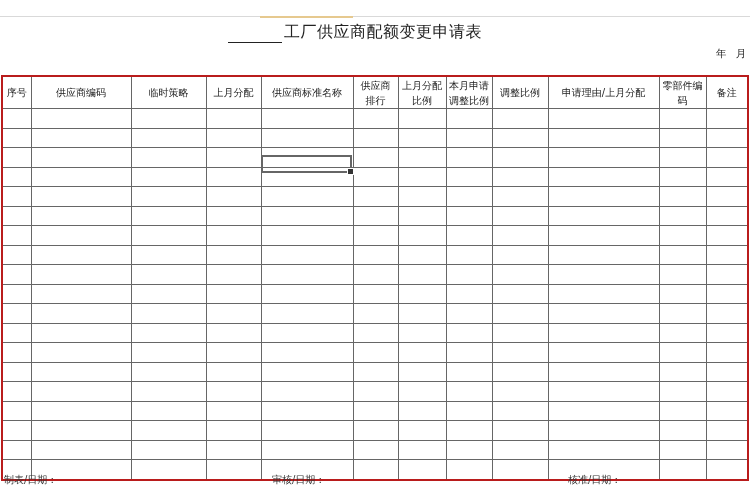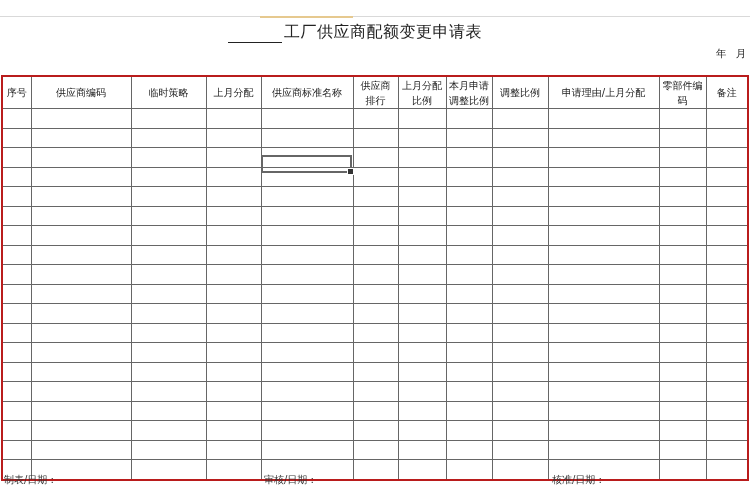--- a/index.html
+++ b/index.html
@@ -332,14 +332,14 @@
         <td></td>
       </tr>
     </tbody>
 </table>
 
 <div class="sel">
     <div class="handle"></div>
   </div>
 
 <div class="footer" style="left:4px">制表/日期：</div>
-<div class="footer" style="left:264px">审核/日期：</div>
-<div class="footer" style="left:552px">核准/日期：</div>
+<div class="footer" style="left:272px">审核/日期：</div>
+<div class="footer" style="left:568px">核准/日期：</div>
 
 </body></html>

